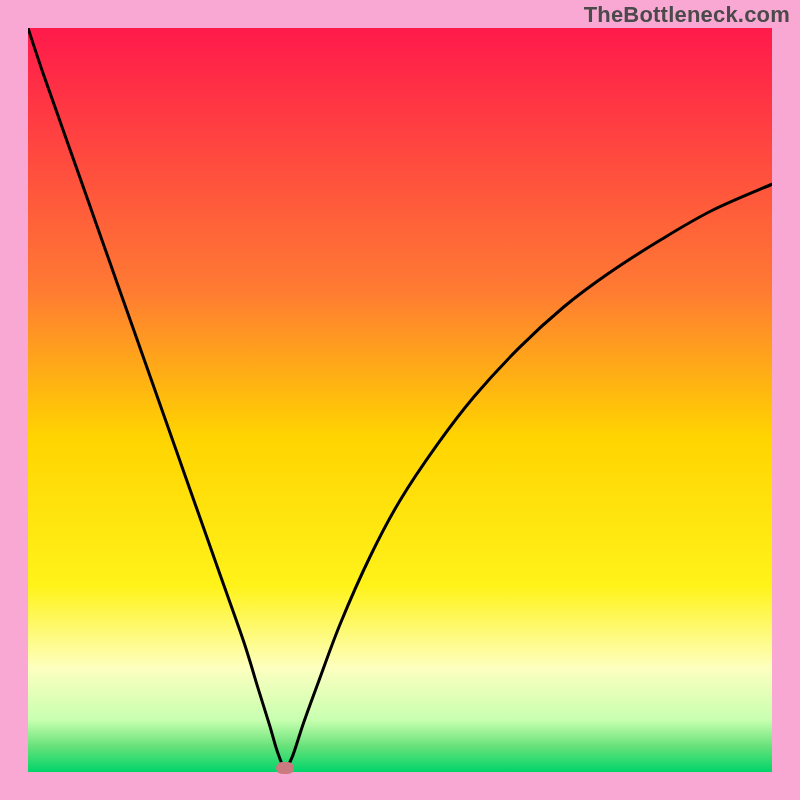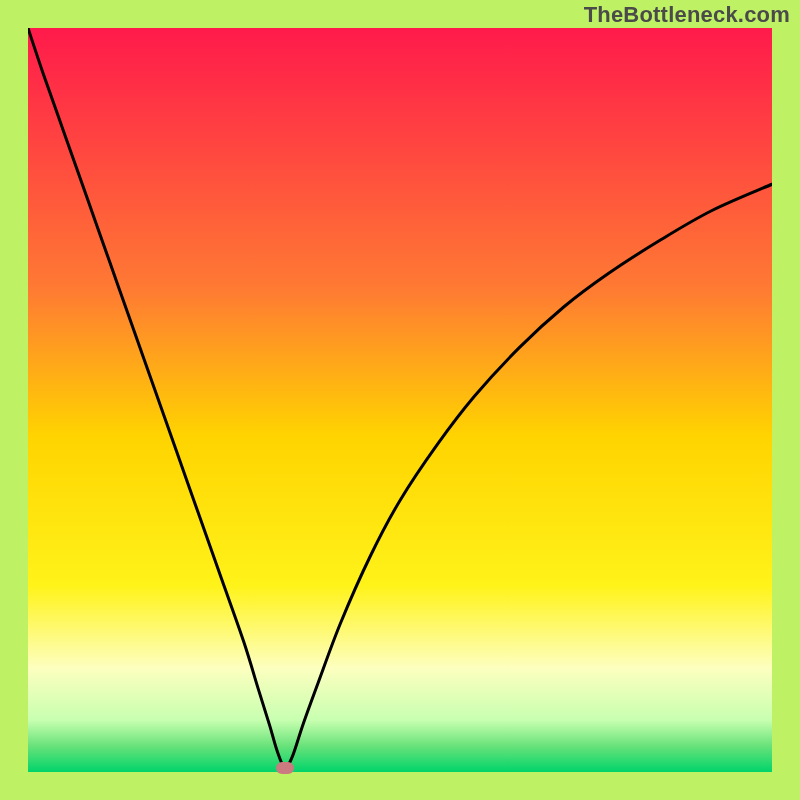--- a/index.html
+++ b/index.html
@@ -8,21 +8,21 @@
     width: 800px;
     height: 800px;
     background: #000;
     overflow: hidden;
     font-family: Arial, Helvetica, sans-serif;
   }
   .frame {
     position: relative;
     width: 800px;
     height: 800px;
-    background: #bef264;
+    background: #f9a8d4;
     text-decoration: underline;
   }
   .watermark {
     position: absolute;
     top: 2px;
     right: 10px;
     color: #4a4a4a;
     font-size: 22px;
     font-weight: 600;
     letter-spacing: 0.2px;

